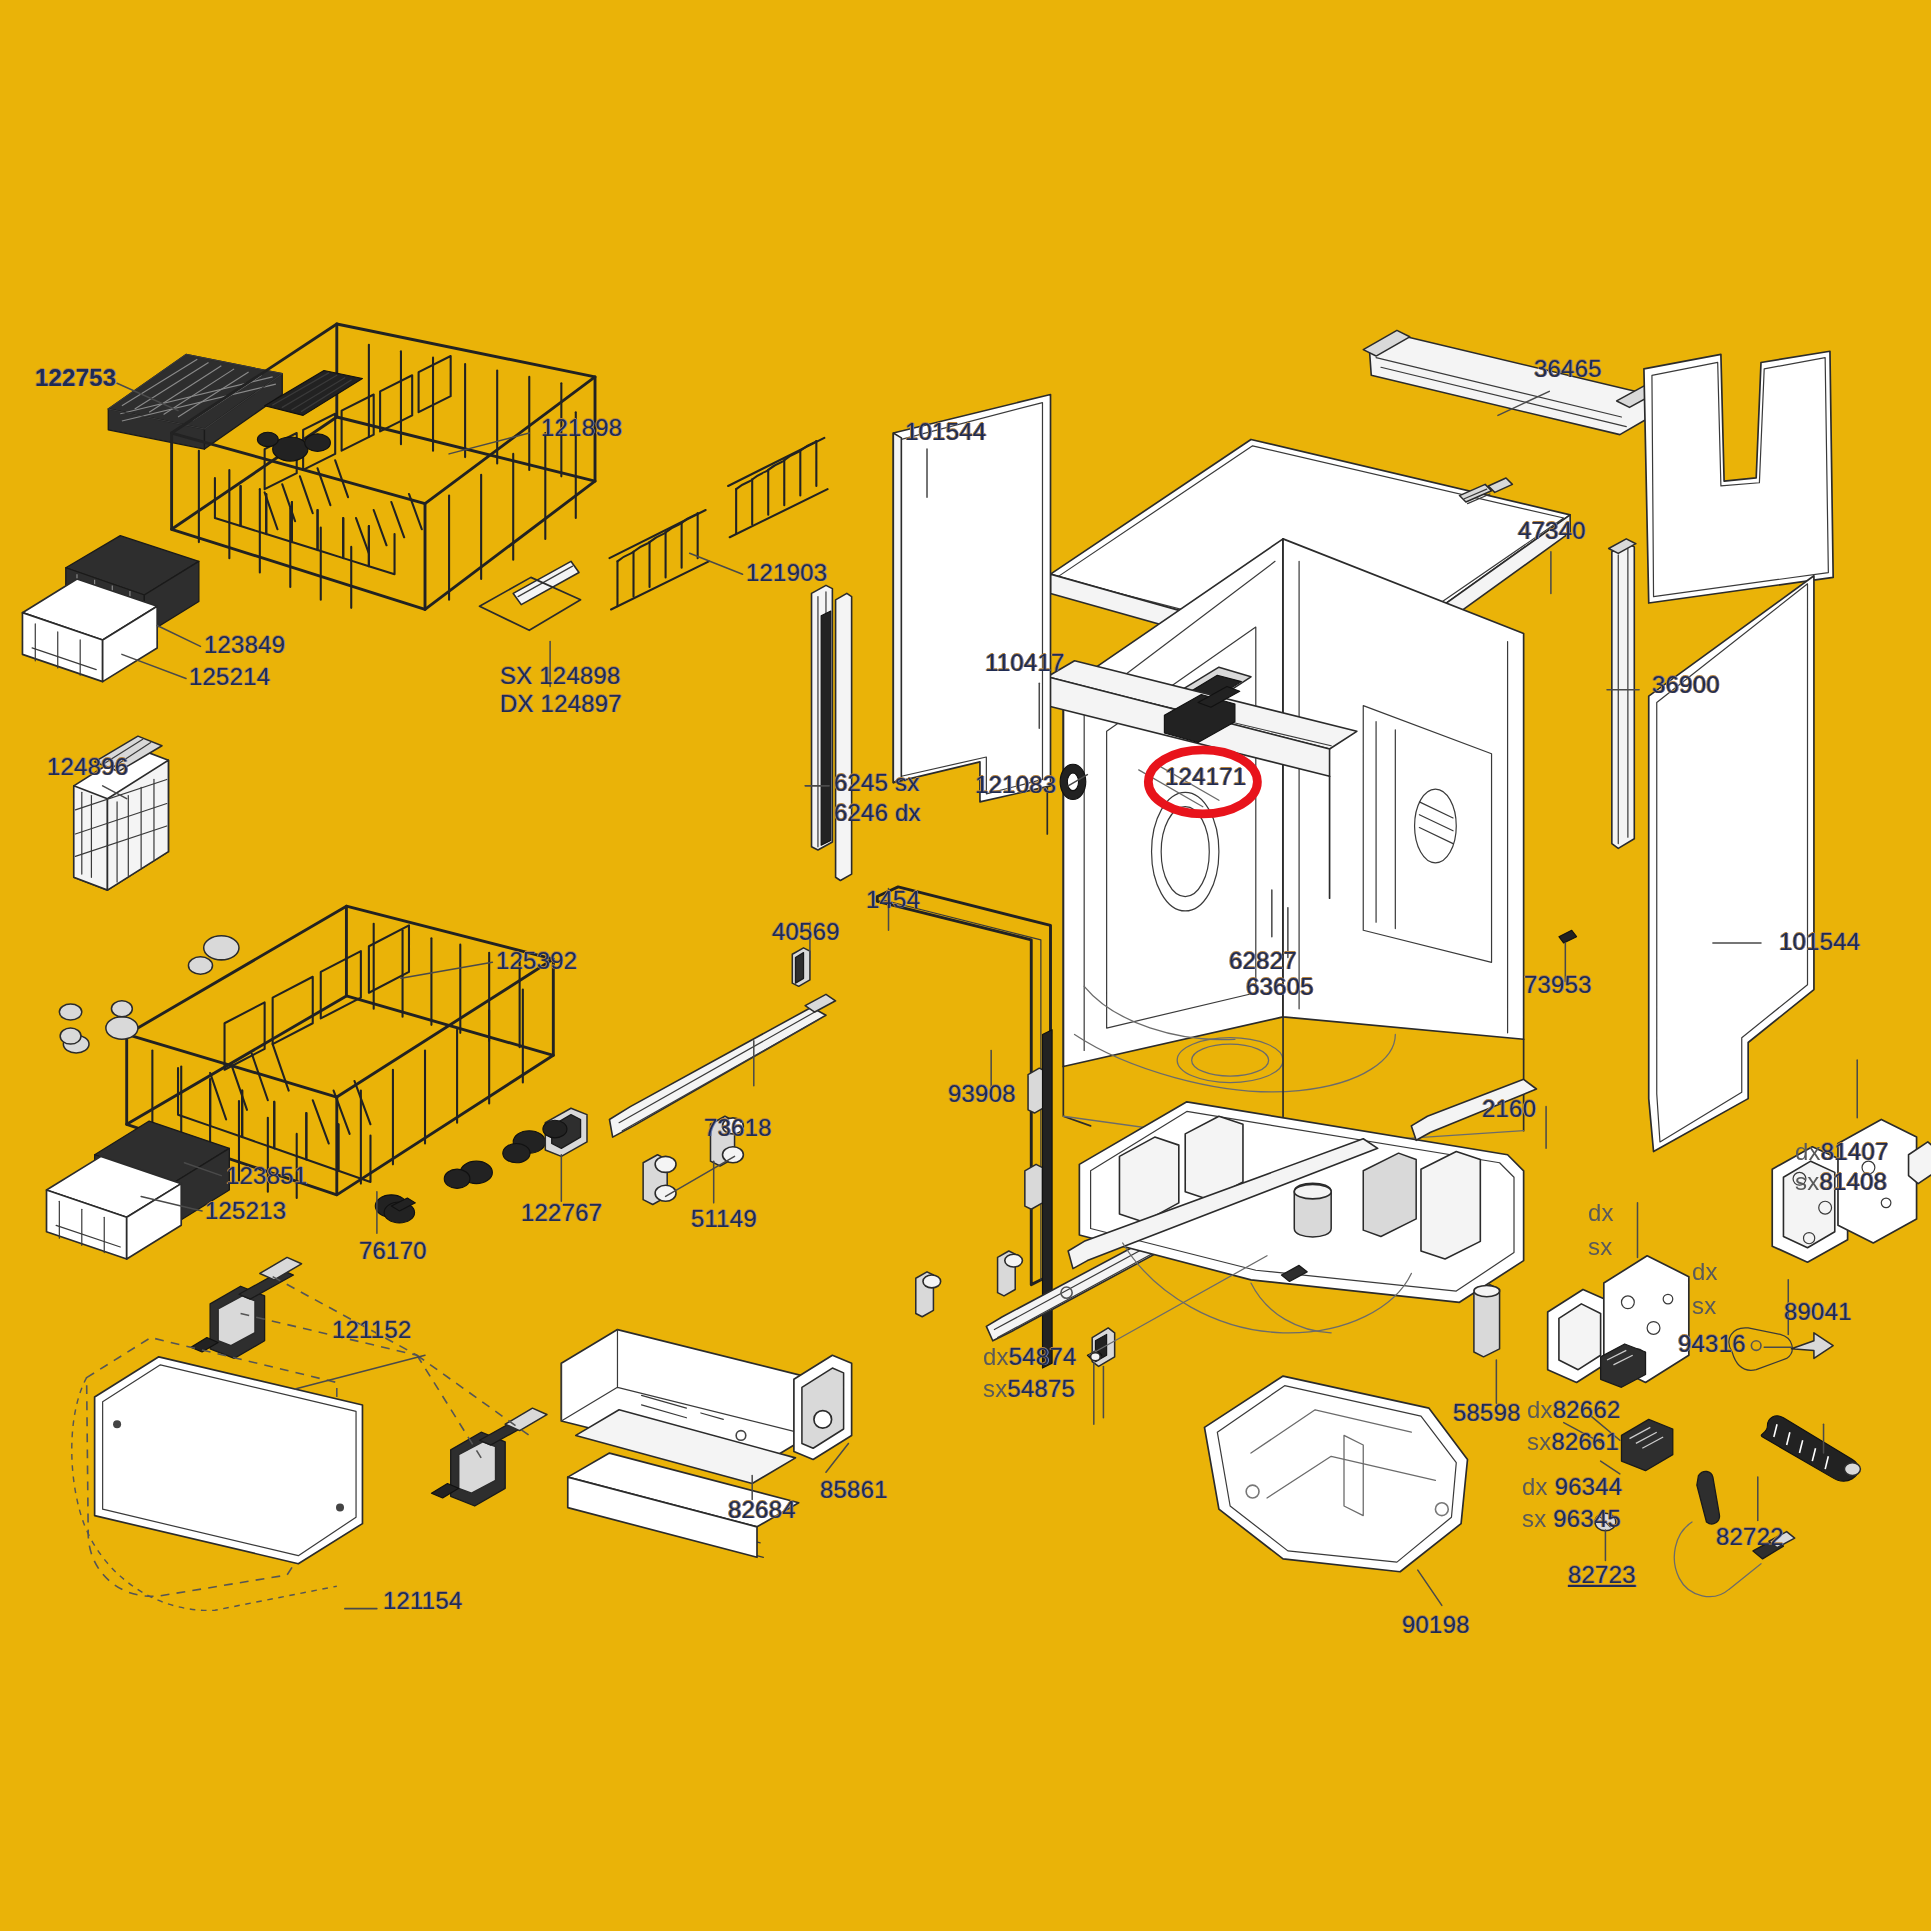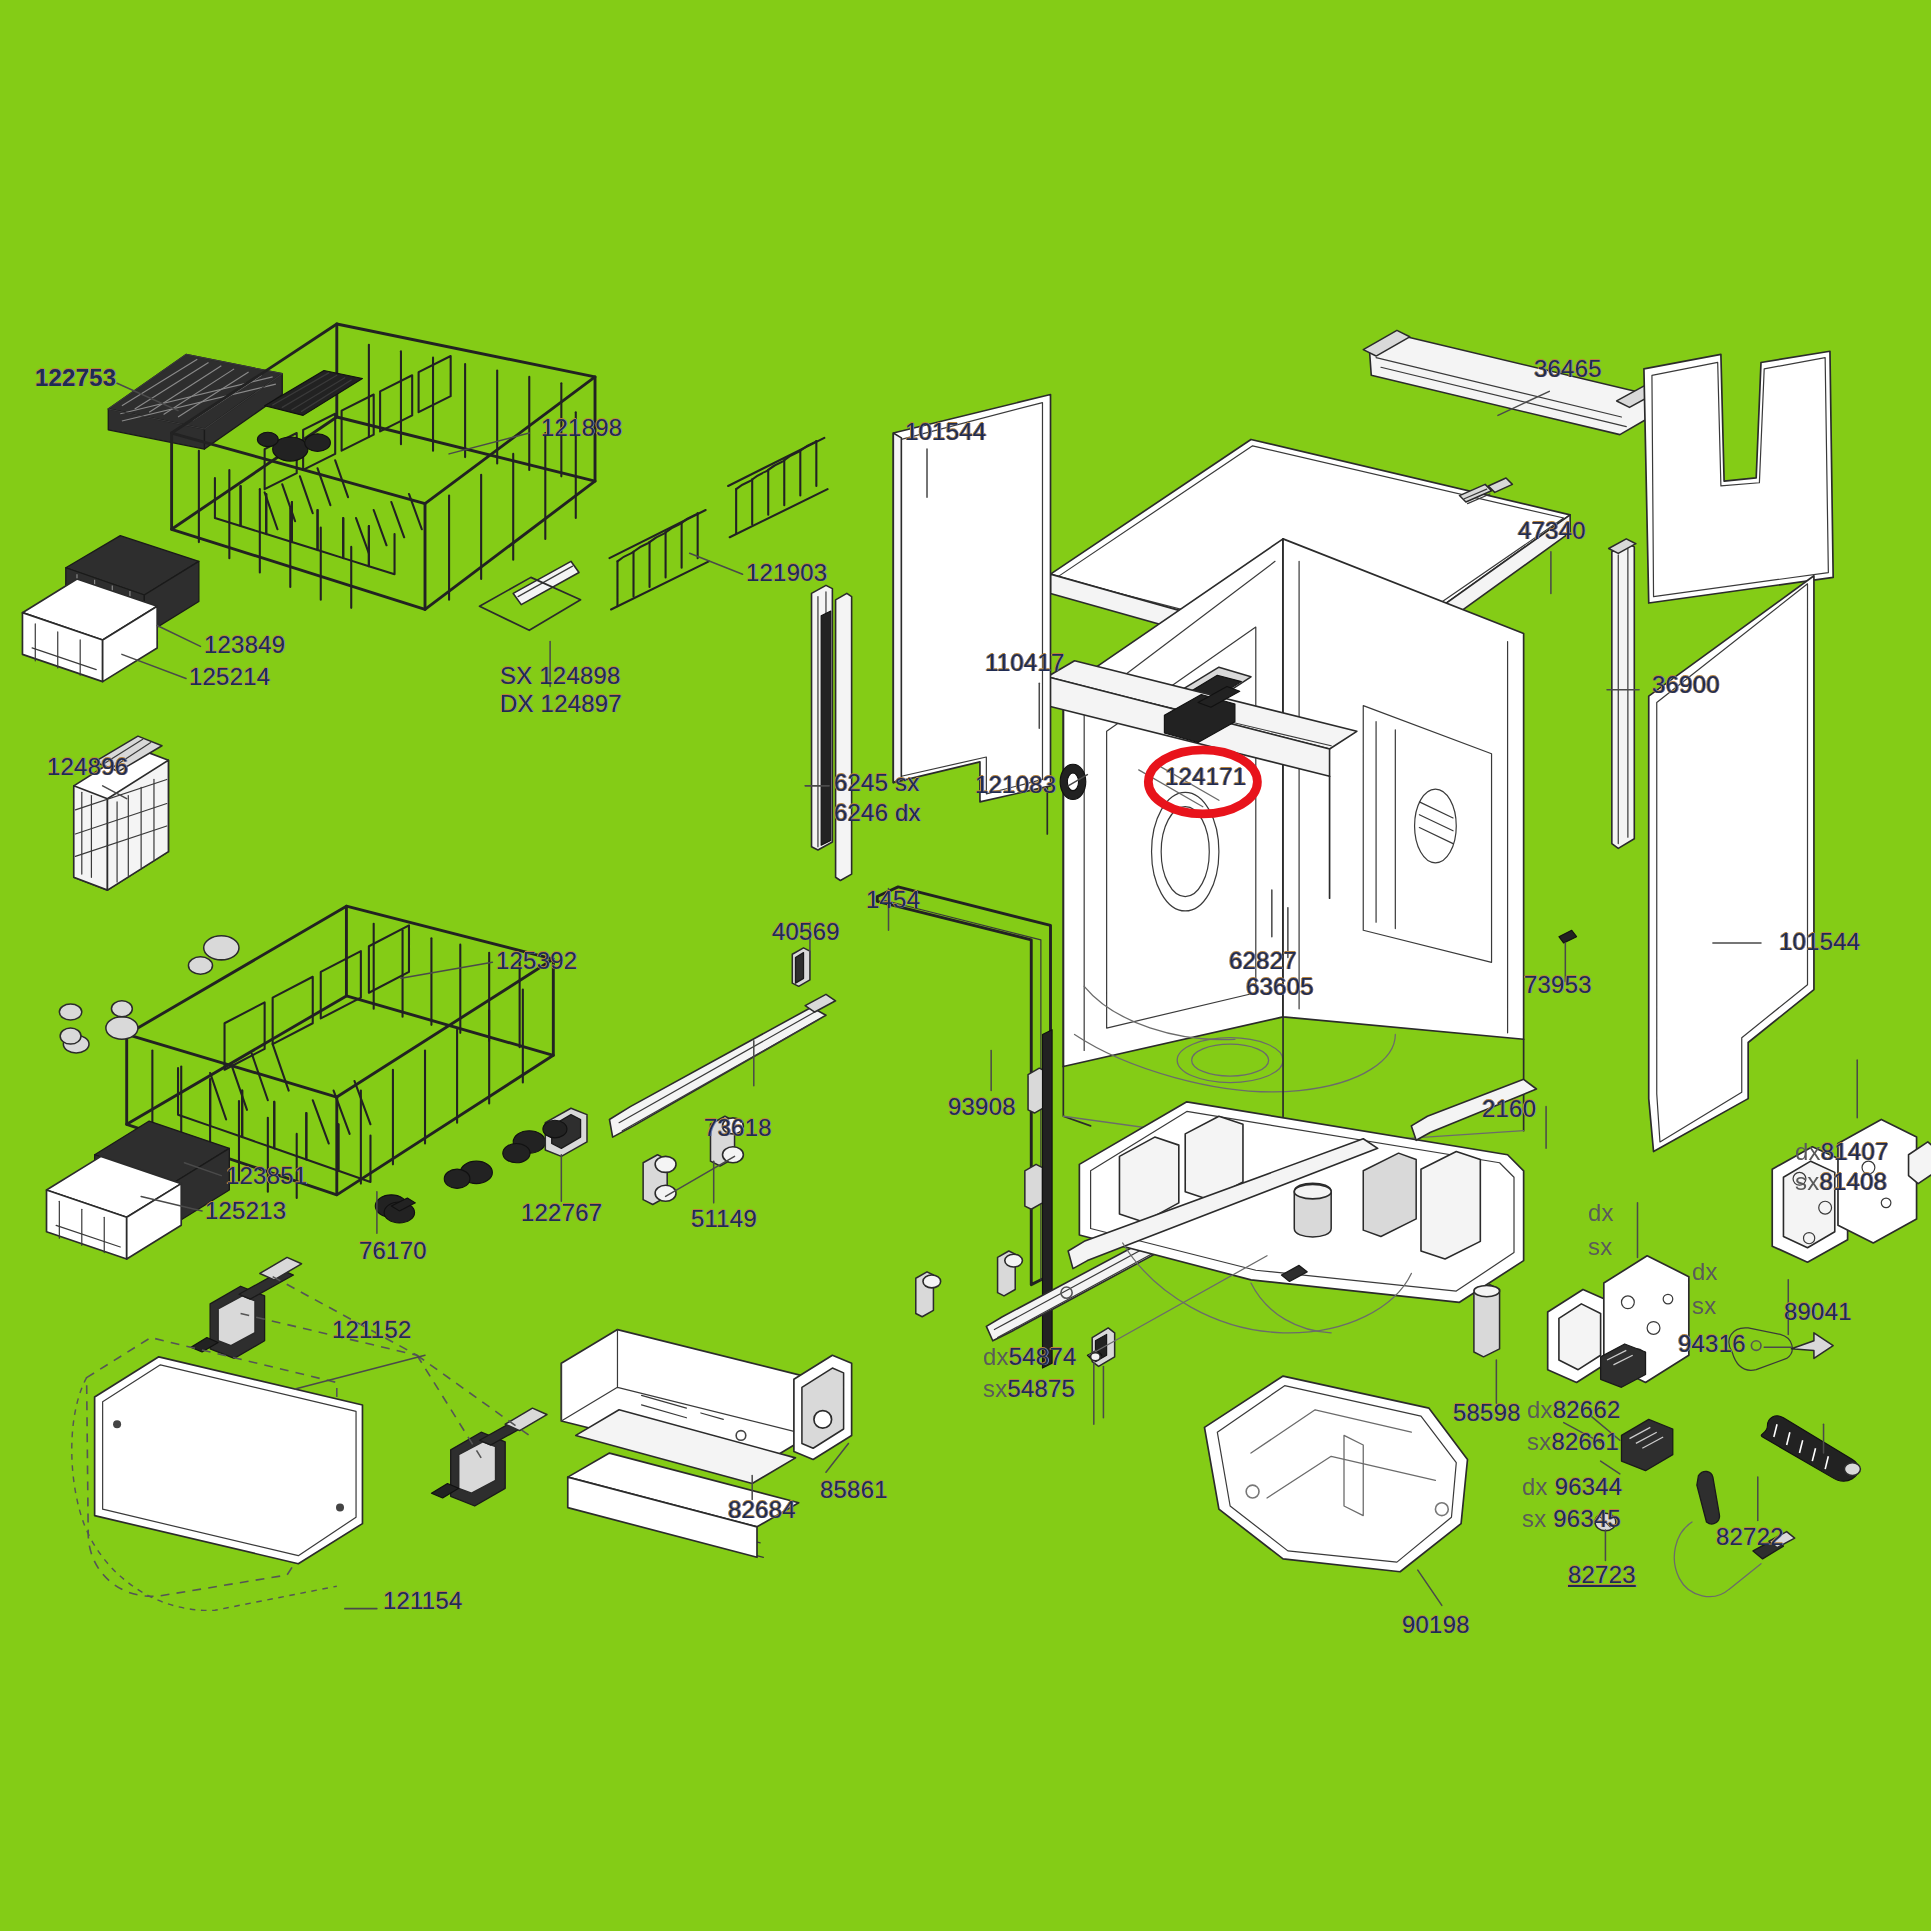--- a/index.html
+++ b/index.html
@@ -1,18 +1,18 @@
 <!DOCTYPE html>
 <html style="font-size:13px"><head>
 <meta charset="utf-8">
 <style>
   html,body{margin:0;padding:0;background:#ffffff;}
   body{width:1931px;height:1931px;position:relative;overflow:hidden;
        font-family:"Liberation Sans",sans-serif;}
-  #stage{position:absolute;left:0;top:0;width:1931px;height:1931px;background:#84cc16;}
+  #stage{position:absolute;left:0;top:0;width:1931px;height:1931px;background:#eab308;}
   svg#art{position:absolute;left:0;top:0;width:1931px;height:1931px;}
 
   
   .lbl{position:absolute;white-space:nowrap;font-size:24px;letter-spacing:0.2px;
        color:#1f2b52;line-height:1.12;
        text-shadow:
           -0.9px 0 0 #c08a3e,
           0.9px 0 0 #6a7fb5,
           0 -0.9px 0 #b8833c;
        font-family:"Liberation Sans",sans-serif;}
@@ -688,21 +688,21 @@
 <div class="lbl" style="left:359px; top:1238px;">76170</div>
 <div class="lbl" style="left:521px; top:1200px;">122767</div>
 
 <div class="lbl" style="left:704px; top:1115px;text-align:center;">73618</div>
 <div class="lbl" style="left:691px; top:1206px;">51149</div>
 <div class="lbl" style="left:772px; top:919px;">40569</div>
 
 <div class="lbl" style="left:834px; top:770px;">6245 sx</div>
 <div class="lbl" style="left:834px; top:800px;">6246 dx</div>
 <div class="lbl" style="left:866px; top:887px;">1454</div>
-<div class="lbl" style="left:948px; top:1081px;margin-top:13px;">93908</div>
+<div class="lbl" style="left:948px; top:1081px;">93908</div>
 
 <div class="lbl" style="left:332px; top:1317px;">121152</div>
 <div class="lbl" style="left:383px; top:1588px;">121154</div>
 <div class="lbl" style="left:728px; top:1497px;">82684</div>
 <div class="lbl" style="left:820px; top:1477px;">85861</div>
 
 <div class="lbl" style="left:905px; top:419px;">101544</div>
 <div class="lbl" style="left:975px; top:772px;">121083</div>
 <div class="lbl" style="left:985px; top:650px;">110417</div>
 <div class="lbl" style="left:1165px; top:764px;">124171</div>

